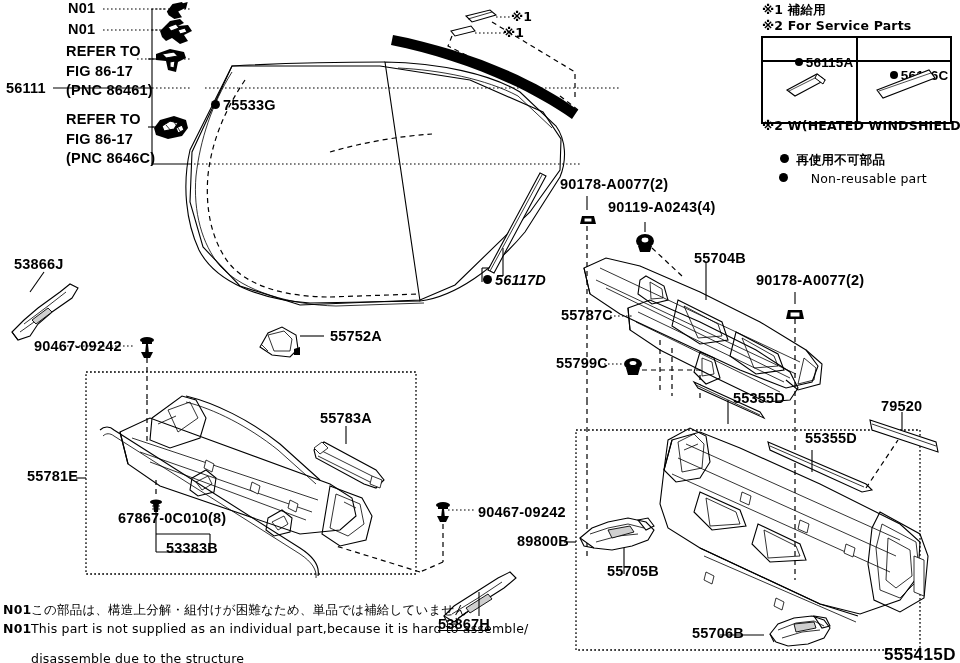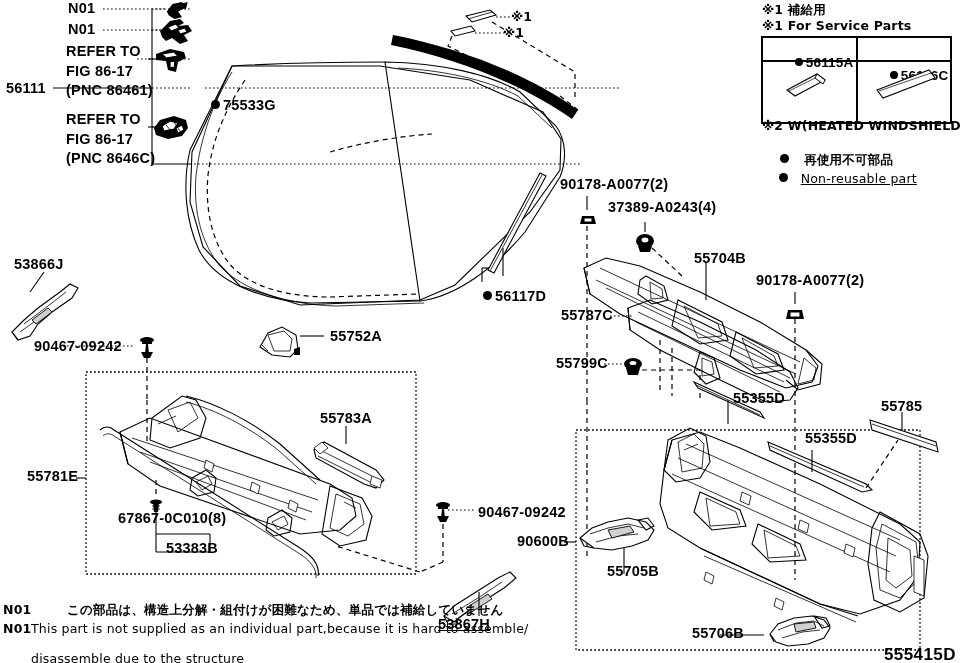--- a/index.html
+++ b/index.html
@@ -21,21 +21,21 @@
     font-family: "Liberation Sans", sans-serif;
     font-weight: bold;
     font-size: 14.5px;
     letter-spacing: 0.2px;
     white-space: pre;
     line-height: 1.18;
     color: #000;
   }
   .lbl.jp { font-family: "DejaVu Sans", sans-serif; font-weight: bold; font-size: 12.5px; }
   .lbl.note { font-weight: normal; font-size: 12.5px; font-family: "DejaVu Sans", sans-serif; }
-  .lbl.notejp { font-weight: bold; font-size: 12.5px; font-family: "DejaVu Sans", sans-serif; margin-left: 36px; }
+  .lbl.notejp { font-weight: normal; font-size: 12.5px; font-family: "DejaVu Sans", sans-serif; }
   .lbl.code { font-size: 17px; font-weight: bold; letter-spacing: 0.4px; }
   .dot { display:inline-block; width: 9px; height: 9px; border-radius: 50%; background:#000; vertical-align: 1px; margin-right: 3px;}
   .legendbox {
     position: absolute;
     border: 2px solid #000;
     background: #fff;
   }
   .legendcell-div { position:absolute; top:0; bottom:0; width:2px; background:#000; }
   .legend-hr { position:absolute; left:0; right:0; height:2px; background:#000; }
   .multiline { line-height: 1.35; }
@@ -447,53 +447,53 @@
 (PNC 86461)</div>
   <div class="lbl multiline" style="left:66px; top:110px;">REFER TO
 FIG 86-17
 (PNC 8646C)</div>
   <div class="lbl" style="left:6px; top:80px;">56111</div>
 
   <div class="lbl" style="left:194px; top:80px;">
     <span class="dot"></span><span>75533G</span>
   </div>
 
-  <div class="lbl" style="left:466px; top:271px;">
+  <div class="lbl" style="left:466px; top:255px;font-style:italic;">
     <span class="dot"></span><span>56117D</span>
   </div>
 
   <div class="lbl jp" style="left:511px; top:10px;">※1</div>
   <div class="lbl jp" style="left:503px; top:26px;">※1</div>
 
   <div class="lbl" style="left:14px; top:256px;">53866J</div>
   <div class="lbl" style="left:34px; top:338px;">90467-09242</div>
   <div class="lbl" style="left:330px; top:328px;">55752A</div>
   <div class="lbl" style="left:320px; top:410px;">55783A</div>
   <div class="lbl" style="left:27px; top:468px;">55781E</div>
   <div class="lbl" style="left:118px; top:510px;">67867-0C010(8)</div>
   <div class="lbl" style="left:166px; top:540px;">53383B</div>
 
   <div class="lbl" style="left:478px; top:504px;">90467-09242</div>
   <div class="lbl" style="left:438px; top:616px;text-decoration:underline;">53867H</div>
 
   <div class="lbl" style="left:560px; top:176px;">90178-A0077(2)</div>
-  <div class="lbl" style="left:608px; top:199px;">37389-A0243(4)</div>
+  <div class="lbl" style="left:608px; top:199px;">90119-A0243(4)</div>
   <div class="lbl" style="left:694px; top:250px;">55704B</div>
   <div class="lbl" style="left:756px; top:272px;">90178-A0077(2)</div>
   <div class="lbl" style="left:561px; top:307px;">55787C</div>
   <div class="lbl" style="left:556px; top:355px;">55799C</div>
   <div class="lbl" style="left:733px; top:390px;">55355D</div>
   <div class="lbl" style="left:805px; top:430px;">55355D</div>
-  <div class="lbl" style="left:881px; top:398px;">55785</div>
-  <div class="lbl" style="left:517px; top:533px;">90600B</div>
+  <div class="lbl" style="left:881px; top:398px;">79520</div>
+  <div class="lbl" style="left:517px; top:533px;">89800B</div>
   <div class="lbl" style="left:607px; top:563px;">55705B</div>
   <div class="lbl" style="left:692px; top:625px;">55706B</div>
 
   <div class="lbl jp" style="left:762px; top:3px;">※1 補給用</div>
-  <div class="lbl jp" style="left:762px; top:19px;">※1 For Service Parts</div>
+  <div class="lbl jp" style="left:762px; top:19px;">※2 For Service Parts</div>
 
   <div class="legendbox" style="left:761px; top:36px; width:191px; height:88px;">
     <div class="legend-hr" style="top:22px;"></div>
     <div class="legendcell-div" style="left:93px;"></div>
 
     <div class="lbl" style="left:8px; top:1px; font-size:13.5px;">
       <span class="dot" style="width:8px;height:8px;"></span><span>56115A</span>
     </div>
     <div class="lbl" style="left:103px; top:14px; font-size:13.5px;">
       <span class="dot" style="width:8px;height:8px;"></span><span>56116C</span>
@@ -507,24 +507,24 @@
       </g>
       <g>
         <path d="M114,28 L166,8 L172,16 L120,36 Z" fill="#fff" stroke="#000" stroke-width="1.1"></path>
         <path d="M116,29 L168,11" fill="none" stroke="#000" stroke-width="0.7"></path>
       </g>
     </svg>
   </div>
 
   <div class="lbl jp" style="left:762px; top:119px;">※2 W(HEATED WINDSHIELD)</div>
   <div class="lbl jp" style="left:762px; top:138px;">
-    <span class="dot"></span><span style="margin-left:12px;">再使用不可部品</span>
+    <span class="dot"></span><span style="margin-left:4px;">再使用不可部品</span>
   </div>
   <div class="lbl jp" style="left:762px; top:157px; font-weight:normal;">
-    <span class="dot"></span><span style="margin-left:10px;text-decoration:underline;">Non-reusable part</span>
+    <span class="dot"></span><span style="margin-left:20px;">Non-reusable part</span>
   </div>
 
   <div class="lbl note" style="left:3px; top:603px; font-weight:bold;">N01</div>
   <div class="lbl notejp" style="left:31px; top:603px;">この部品は、構造上分解・組付けが困難なため、単品では補給していません</div>
   <div class="lbl note" style="left:3px; top:622px; font-weight:bold;">N01</div>
   <div class="lbl note" style="left:31px; top:622px;">This part is not supplied as an individual part,because it is hard to assemble/</div>
   <div class="lbl note" style="left:31px; top:640px;margin-top:12px;">disassemble due to the structure</div>
 
   <div class="lbl code" style="left:884px; top:645px;">555415D</div>
 

